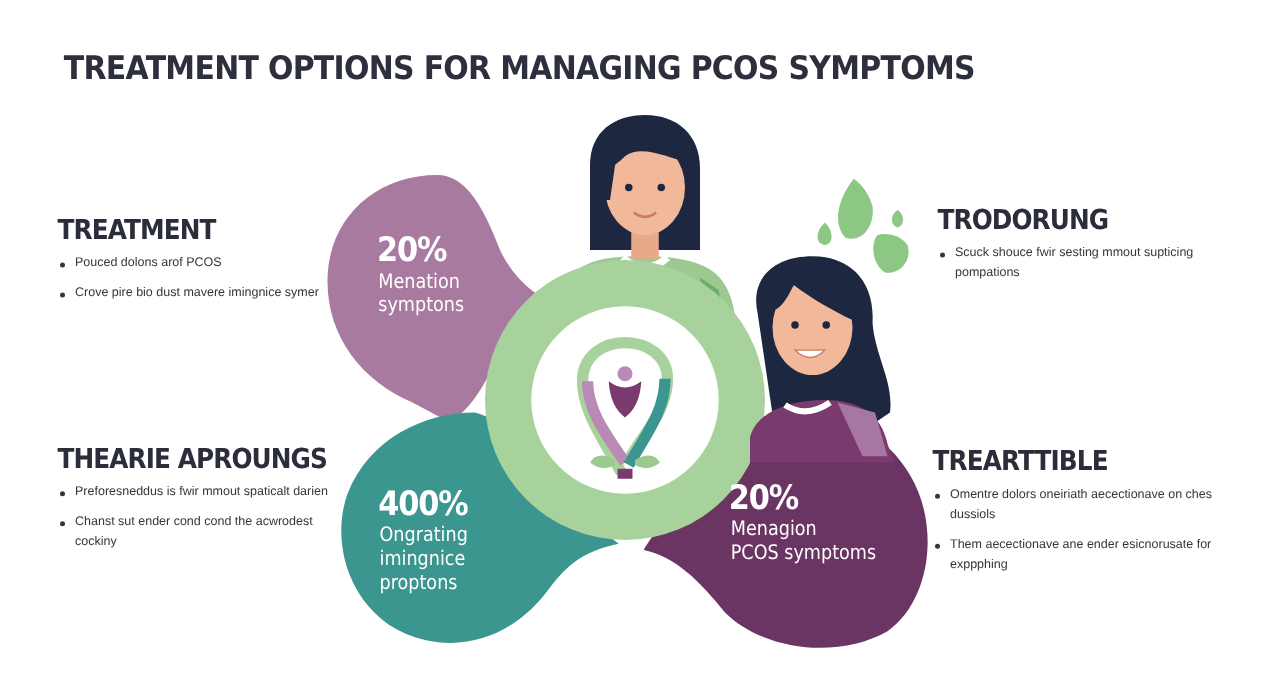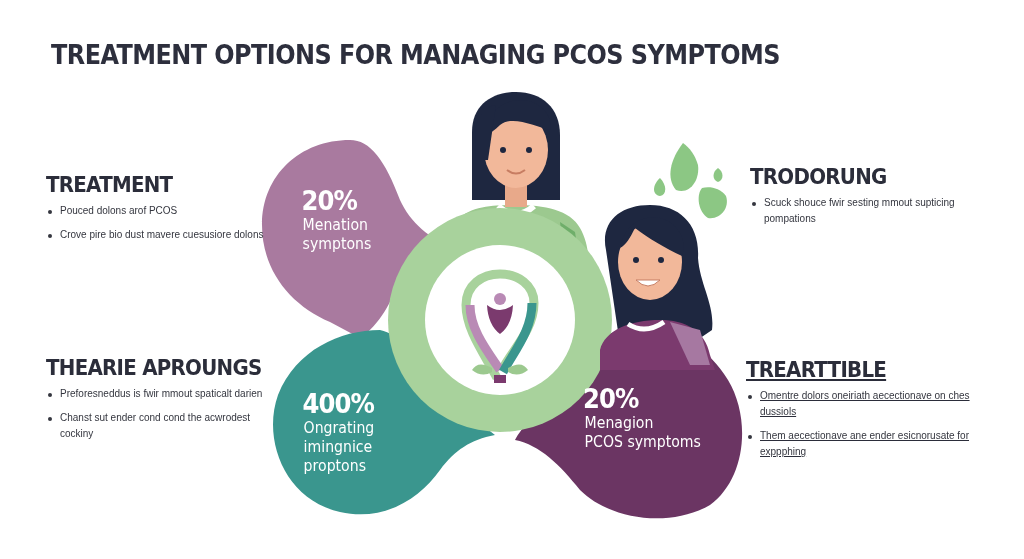--- a/index.html
+++ b/index.html
@@ -28,21 +28,21 @@
     margin-bottom: 8px;
   }
   .side li::before {
     content: ""; position: absolute; left: 2px; top: 7px;
     width: 4px; height: 4px; border-radius: 50%; background: #34363f;
   }
 
   #left-top    { left: 46px;  top: 160px; }
   #left-bot    { left: 46px;  top: 343px; }
   #right-top   { left: 750px; top: 152px; }
-  #right-bot   { left: 746px; top: 345px; text-decoration: underline; }
+  #right-bot   { left: 746px; top: 345px; }
 
   .graphic { position: absolute; left: 0; top: 0; width: 1024px; height: 559px; }
 
   .stat {
     position: absolute; color: #ffffff;
     font-family: "DejaVu Sans", sans-serif;
   }
   .stat .pct { font-weight: bold; font-size: 27px; letter-spacing: -1px; line-height: 28px; transform: scaleX(0.9); }
   .stat .lbl { font-size: 16px; line-height: 19px; transform: scaleX(0.88); white-space: nowrap; }
 
@@ -128,21 +128,21 @@
 <div class="stat" id="stat-purple">
   <div class="pct">20%</div>
   <div class="lbl">Menagion</div>
   <div class="lbl">PCOS symptoms</div>
 </div>
 
 <div class="side" id="left-top">
   <h2>TREATMENT</h2>
   <ul>
     <li>Pouced dolons arof PCOS</li>
-    <li>Crove pire bio dust mavere cuesusiore dolons</li>
+    <li>Crove pire bio dust mavere imingnice symer</li>
   </ul>
 </div>
 
 <div class="side" id="left-bot">
   <h2>THEARIE APROUNGS</h2>
   <ul>
     <li>Preforesneddus is fwir mmout spaticalt darien</li>
     <li>Chanst sut ender cond cond the acwrodest cockiny</li>
   </ul>
 </div>

